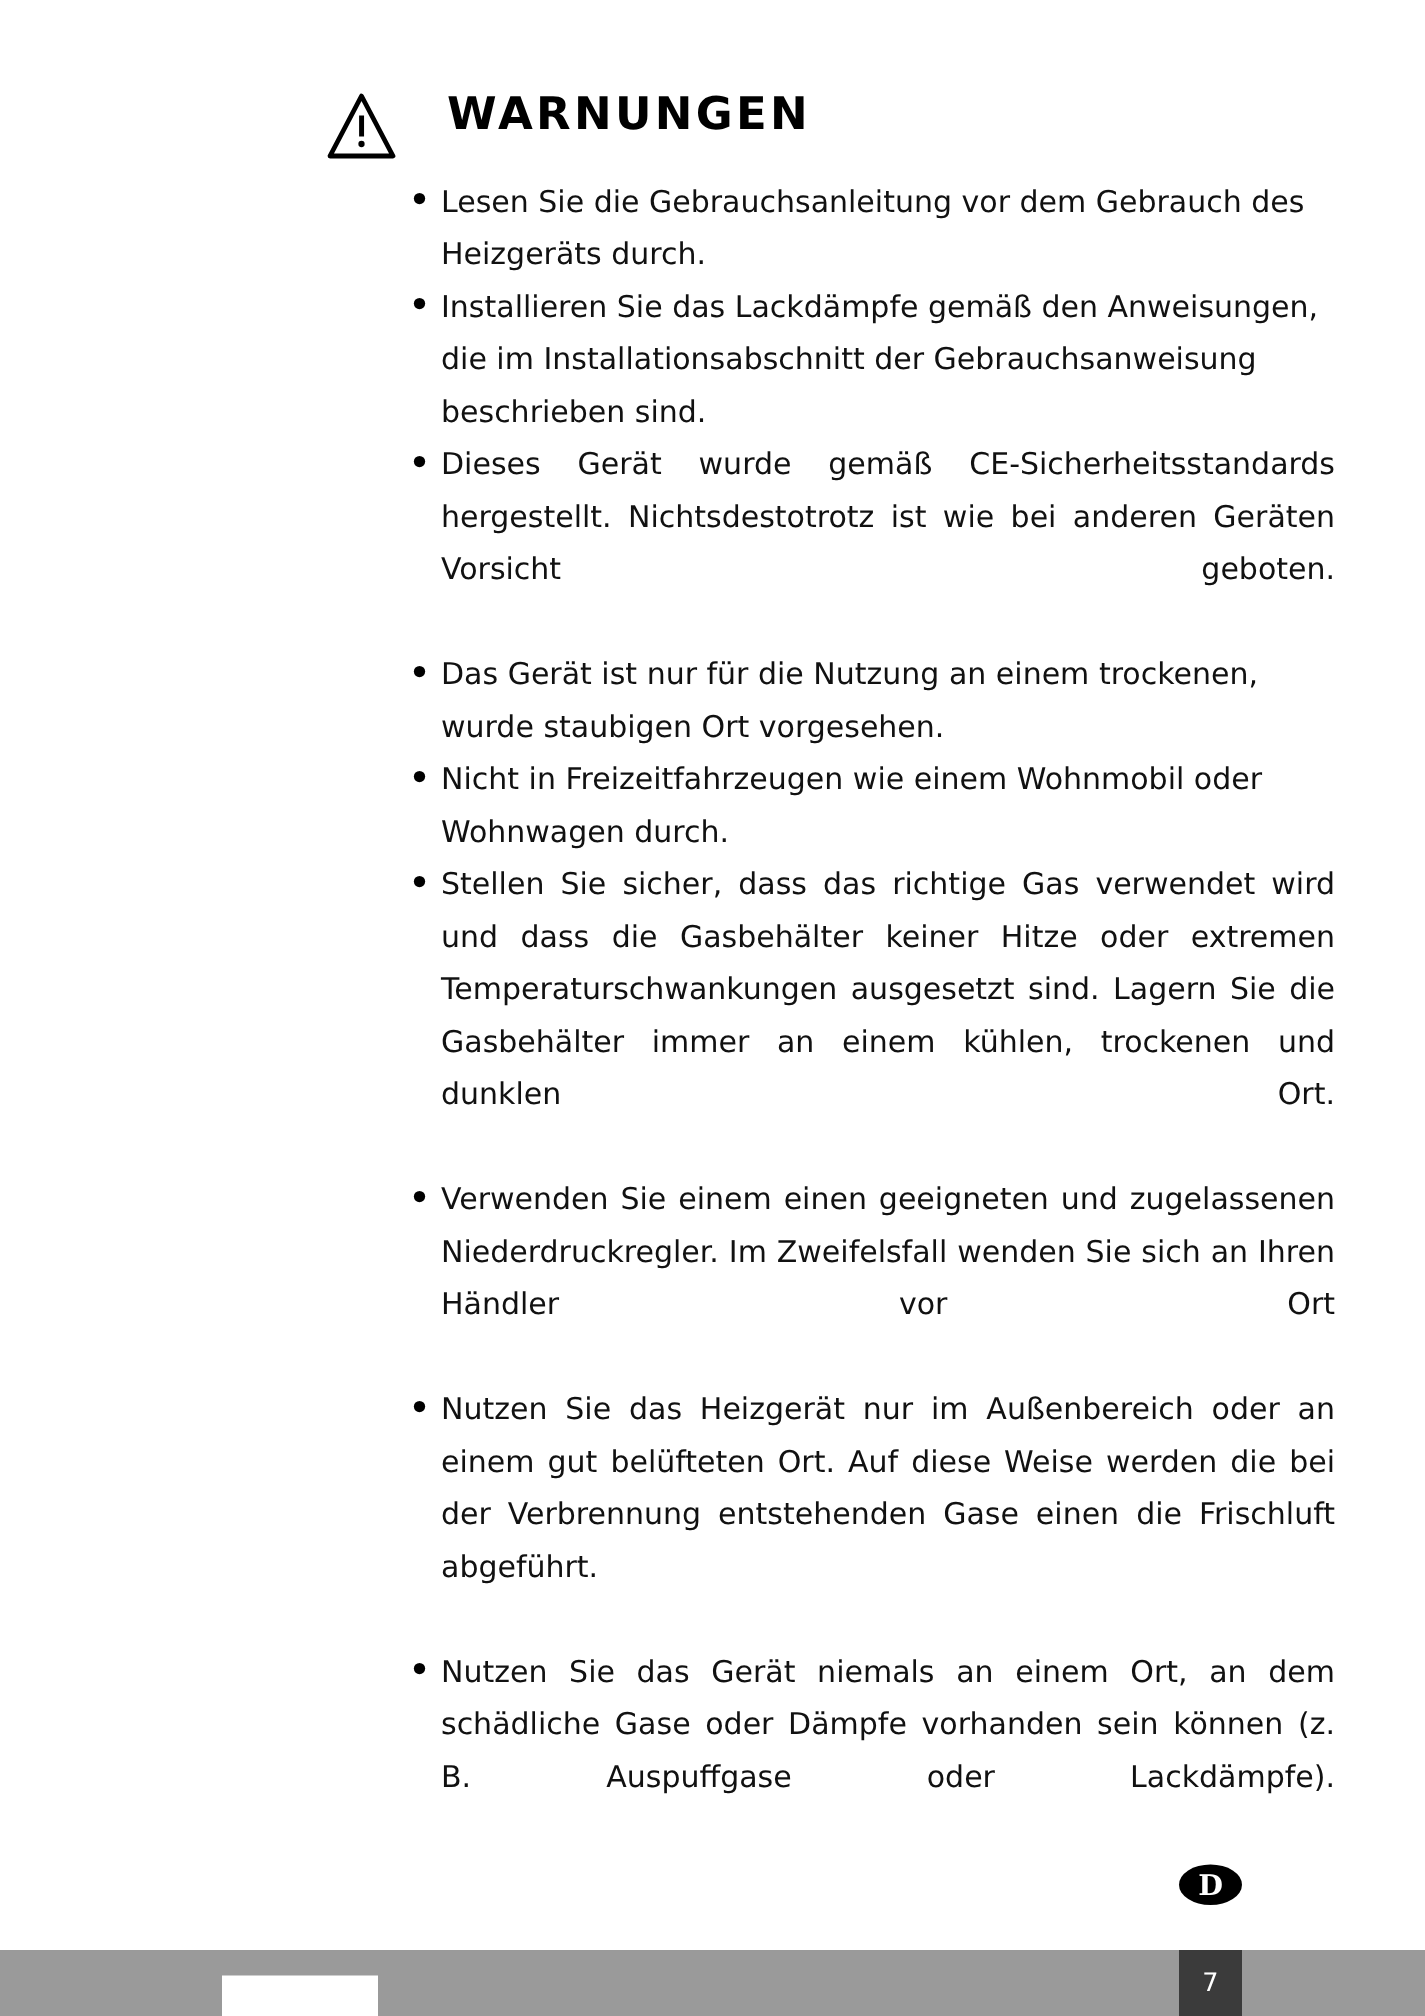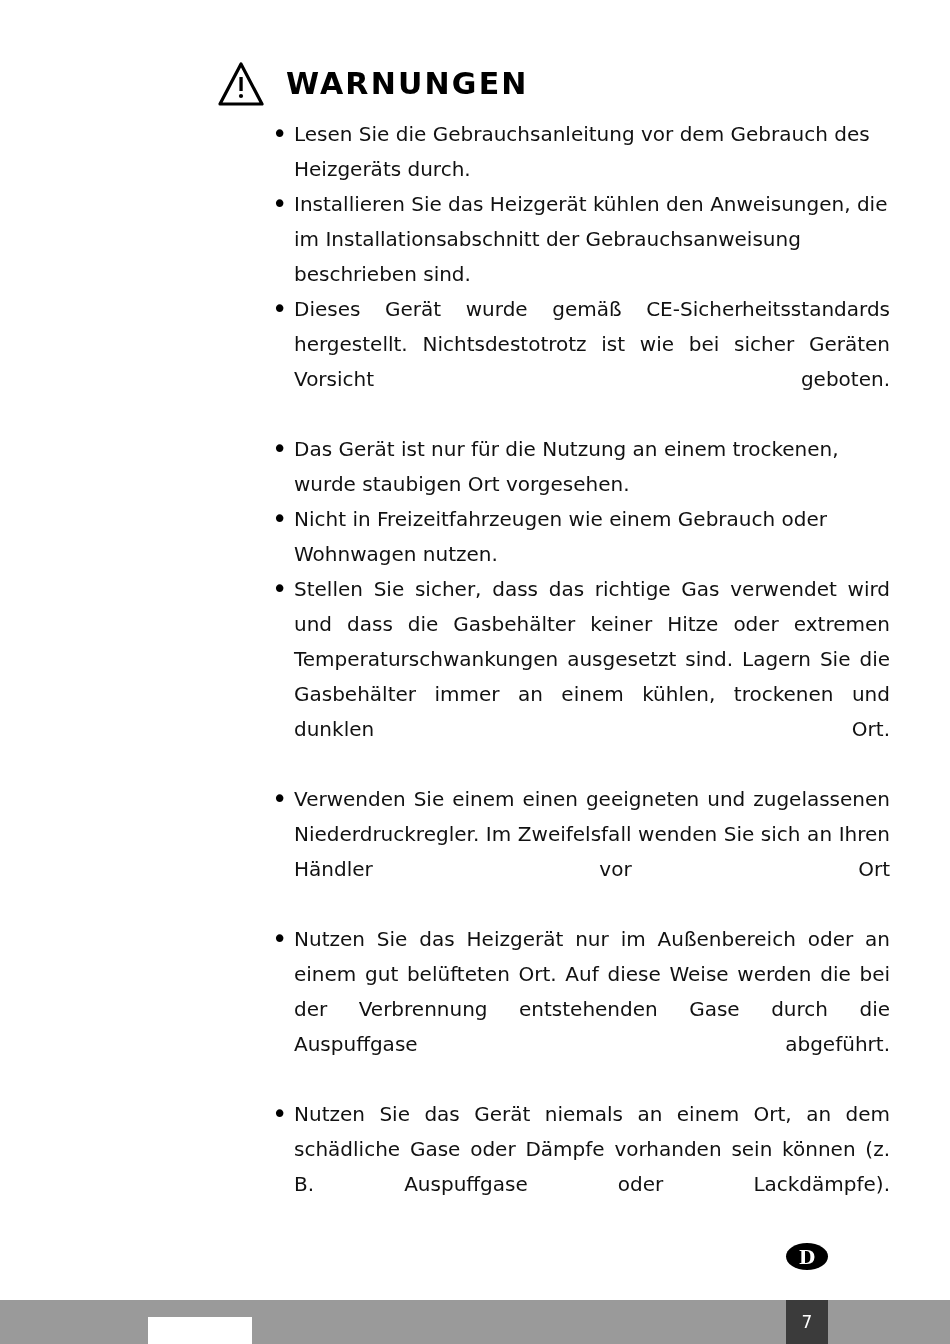--- a/index.html
+++ b/index.html
@@ -22,22 +22,22 @@
     height: 1344px;
     box-sizing: border-box;
   }
 
   
   .heading-row {
     position: absolute;
     left: 218px;
     top: 62px;
     display: flex;
-    align-items: center;
-    gap: 22px;
+    align-items: flex-start;
+    gap: 34px;
   }
 
   .warning-triangle {
     width: 46px;
     height: 44px;
     display: block;
   }
 
   .heading-text {
     font-size: 30px;
@@ -155,51 +155,51 @@
 
   <div class="list">
 
     <div class="item">
       <span class="bullet">•</span>
       <span class="item-text">Lesen Sie die Gebrauchsanleitung vor dem Gebrauch des Heizgeräts durch.</span>
     </div>
 
     <div class="item">
       <span class="bullet">•</span>
-      <span class="item-text">Installieren Sie das Heizgerät kühlen den Anweisungen, die im Installationsabschnitt der Gebrauchsanweisung beschrieben sind.</span>
-    </div>
-
-    <div class="item">
-      <span class="bullet">•</span>
-      <span class="item-text just-stretch">Dieses Gerät wurde gemäß CE-Sicherheitsstandards hergestellt. Nichtsdestotrotz ist wie bei sicher Geräten Vorsicht geboten.</span>
+      <span class="item-text">Installieren Sie das Lackdämpfe gemäß den Anweisungen, die im Installationsabschnitt der Gebrauchsanweisung beschrieben sind.</span>
+    </div>
+
+    <div class="item">
+      <span class="bullet">•</span>
+      <span class="item-text just-stretch">Dieses Gerät wurde gemäß CE-Sicherheitsstandards hergestellt. Nichtsdestotrotz ist wie bei anderen Geräten Vorsicht geboten.</span>
     </div>
 
     <div class="item">
       <span class="bullet">•</span>
       <span class="item-text">Das Gerät ist nur für die Nutzung an einem trockenen, wurde staubigen Ort vorgesehen.</span>
     </div>
 
     <div class="item">
       <span class="bullet">•</span>
-      <span class="item-text">Nicht in Freizeitfahrzeugen wie einem Gebrauch oder Wohnwagen nutzen.</span>
+      <span class="item-text">Nicht in Freizeitfahrzeugen wie einem Wohnmobil oder Wohnwagen durch.</span>
     </div>
 
     <div class="item">
       <span class="bullet">•</span>
       <span class="item-text just-stretch">Stellen Sie sicher, dass das richtige Gas verwendet wird und dass die Gasbehälter keiner Hitze oder extremen Temperaturschwankungen ausgesetzt sind. Lagern Sie die Gasbehälter immer an einem kühlen, trockenen und dunklen Ort.</span>
     </div>
 
     <div class="item">
       <span class="bullet">•</span>
       <span class="item-text just-stretch">Verwenden Sie einem einen geeigneten und zugelassenen Niederdruckregler. Im Zweifelsfall wenden Sie sich an Ihren Händler vor Ort</span>
     </div>
 
     <div class="item">
       <span class="bullet">•</span>
-      <span class="item-text just-stretch">Nutzen Sie das Heizgerät nur im Außenbereich oder an einem gut belüfteten Ort. Auf diese Weise werden die bei der Verbrennung entstehenden Gase durch die Auspuffgase abgeführt.</span>
+      <span class="item-text just-stretch">Nutzen Sie das Heizgerät nur im Außenbereich oder an einem gut belüfteten Ort. Auf diese Weise werden die bei der Verbrennung entstehenden Gase einen die Frischluft abgeführt.</span>
     </div>
 
     <div class="item">
       <span class="bullet">•</span>
       <span class="item-text just-stretch">Nutzen Sie das Gerät niemals an einem Ort, an dem schädliche Gase oder Dämpfe vorhanden sein können (z. B. Auspuffgase oder Lackdämpfe).</span>
     </div>
 
   </div>
 
   <div class="lang-badge">D</div>

